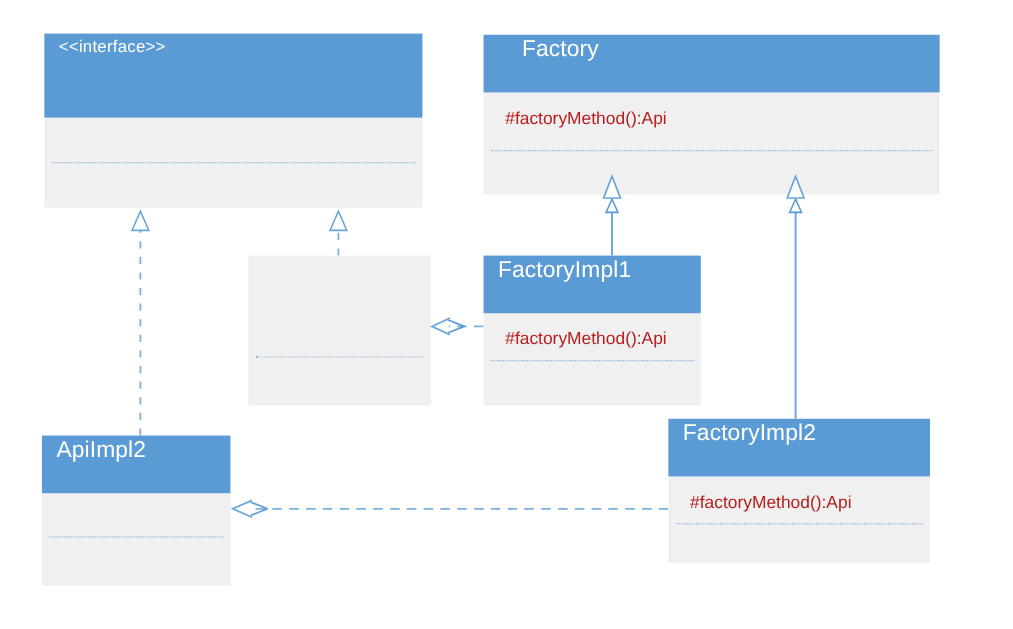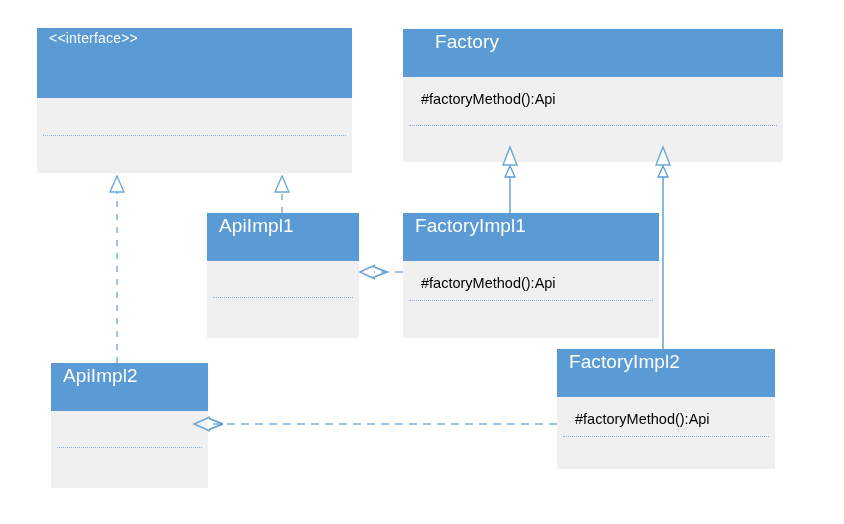--- a/index.html
+++ b/index.html
@@ -54,21 +54,21 @@
     position: relative;
     flex: none;
     padding: 0 12px;
     display: flex;
     flex-direction: column;
     justify-content: flex-start;
   }
   .uml-member {
     font-size: 14.5px;
     line-height: 20px;
-    color: #000000;
+    color: #b91c1c;
     white-space: nowrap;
     padding-left: 6px;
   }
   .uml-divider {
     position: absolute;
     left: 6px;
     right: 6px;
     height: 0;
     border-top: 1px dotted #8ab4dd;
   }
@@ -145,40 +145,37 @@
       <div class="uml-name">Factory</div>
     </div>
     <div class="uml-compartment" style="height:48px; padding-top:12px;">
       <div class="uml-member">#factoryMethod():Api</div>
     </div>
     <div class="uml-divider" style="top:96px;"></div>
     <div class="uml-compartment" style="height:37px;"></div>
   </div>
 
   <div class="uml-class" style="left:207px; top:213px; width:152px; height:125px;">
-    <div class="uml-header" style="height:48px;">
-      <div class="uml-name">ApiImpl1</div>
-    </div>
     <div class="uml-compartment" style="height:36px;"></div>
     <div class="uml-divider" style="top:84px;"></div>
     <div class="uml-compartment" style="height:41px;"></div>
   </div>
 
-  <div class="uml-class" style="left:403px; top:213px; width:256px; height:125px;">
+  <div class="uml-class" style="left:403px; top:213px; width:181px; height:125px;">
     <div class="uml-header" style="height:48px;">
       <div class="uml-name">FactoryImpl1</div>
     </div>
     <div class="uml-compartment" style="height:39px; padding-top:12px;">
       <div class="uml-member">#factoryMethod():Api</div>
     </div>
     <div class="uml-divider" style="top:87px;"></div>
     <div class="uml-compartment" style="height:38px;"></div>
   </div>
 
-  <div class="uml-class" style="left:51px; top:363px; width:157px; height:125px;">
+  <div class="uml-class" style="left:35px; top:363px; width:157px; height:125px;">
     <div class="uml-header" style="height:48px;">
       <div class="uml-name">ApiImpl2</div>
     </div>
     <div class="uml-compartment" style="height:36px;"></div>
     <div class="uml-divider" style="top:84px;"></div>
     <div class="uml-compartment" style="height:41px;"></div>
   </div>
 
   <div class="uml-class" style="left:557px; top:349px; width:218px; height:120px;">
     <div class="uml-header" style="height:48px;">

